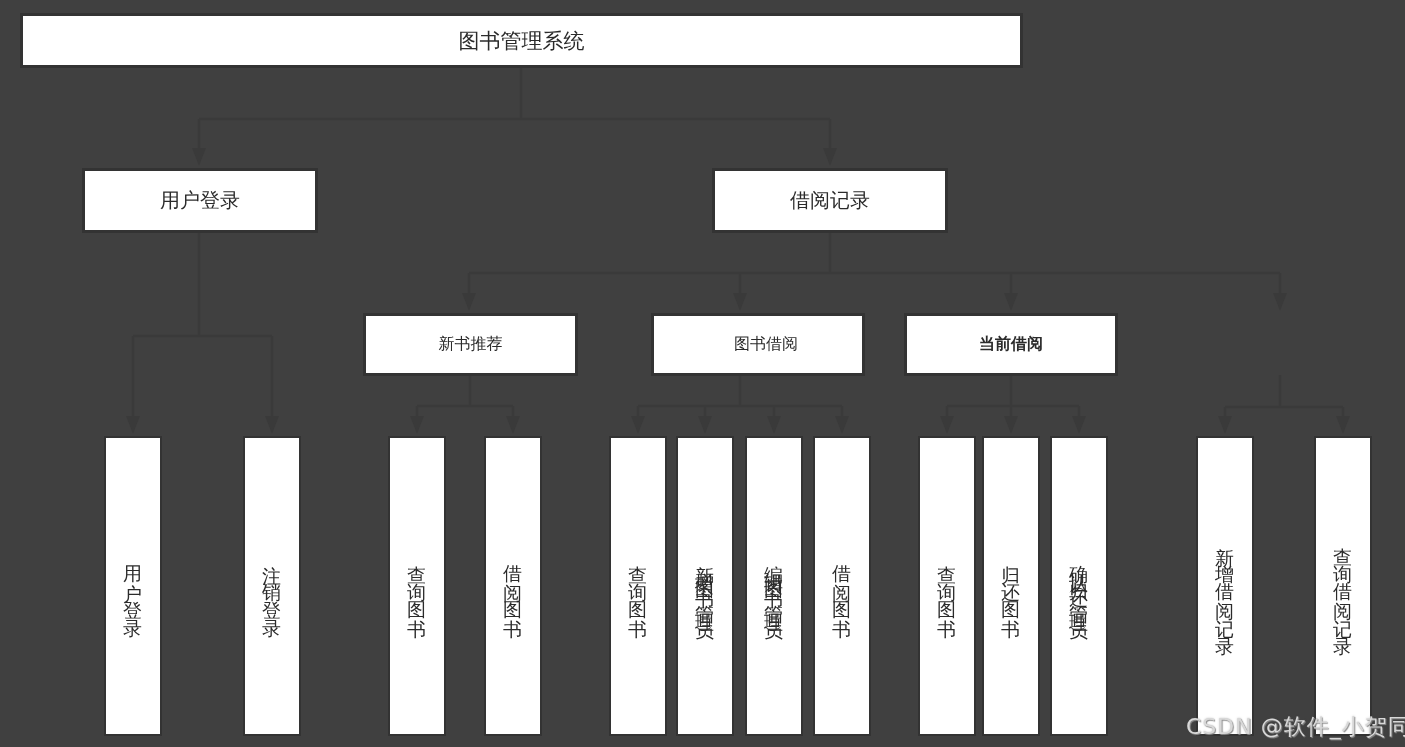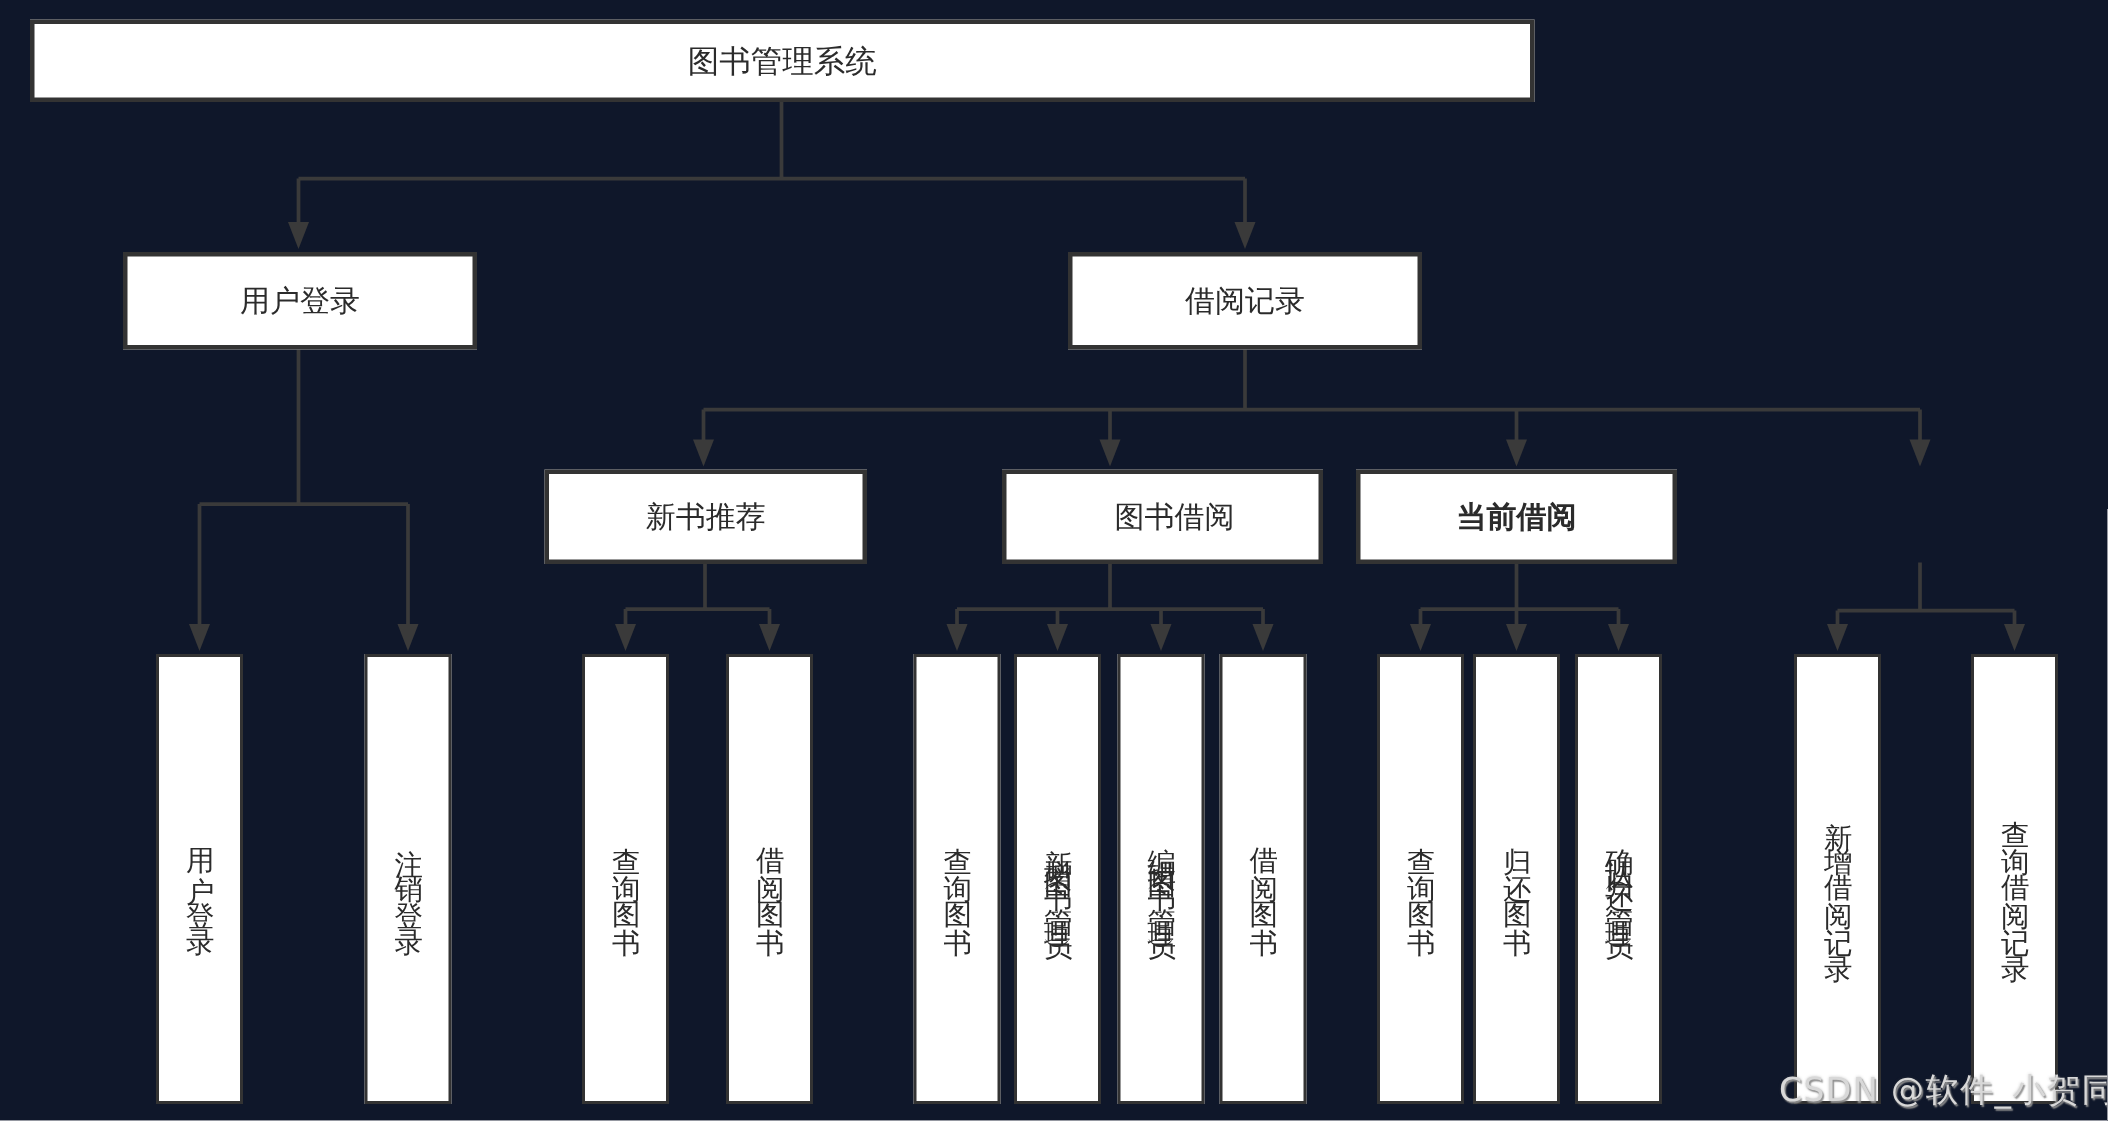--- a/index.html
+++ b/index.html
@@ -1,38 +1,38 @@
 <!DOCTYPE html>
 <html><head>
 <meta charset="utf-8">
 <style>
   html,body { margin:0; padding:0; background:#ffffff; }
   .canvas {
     position:relative;
     width:1405px; height:747px;
-    background:#0f172a;
+    background:#404040;
     font-family:"DejaVu Sans","Liberation Sans",sans-serif;
     overflow:hidden;
   }
   .wires { position:absolute; left:0; top:0; width:1405px; height:747px; }
   .node {
     position:absolute;
     box-sizing:border-box;
     border:3px solid #333333;
     background:#ffffff;
     display:flex; align-items:center; justify-content:center;
     color:#2b2b2b;
     text-align:center;
   }
   .root  { left:20px;  top:13px;  width:1003px; height:55px; font-size:21px; }
   .lvl1a { left:82px;  top:168px; width:236px;  height:65px; font-size:20px; }
   .lvl1b { left:712px; top:168px; width:236px;  height:65px; font-size:20px; }
-  .lvl2  { top:313px; height:63px; font-size:20px; }
+  .lvl2  { top:313px; height:63px; font-size:16px; }
   .l2-1 { left:363px;  width:215px; }
-  .l2-2 { left:668px;  width:214px;padding-left:16px; }
+  .l2-2 { left:651px;  width:214px;padding-left:16px; }
   .l2-3 { left:904px;  width:214px;font-weight:bold; }
   .l2-4 { left:1172px; width:215px; }
   .leaf {
     top:436px; height:300px; width:58px;
     border-width:2.5px;
     font-size:19px;
     writing-mode:vertical-rl;
     letter-spacing:18px;
     line-height:1;
   }

